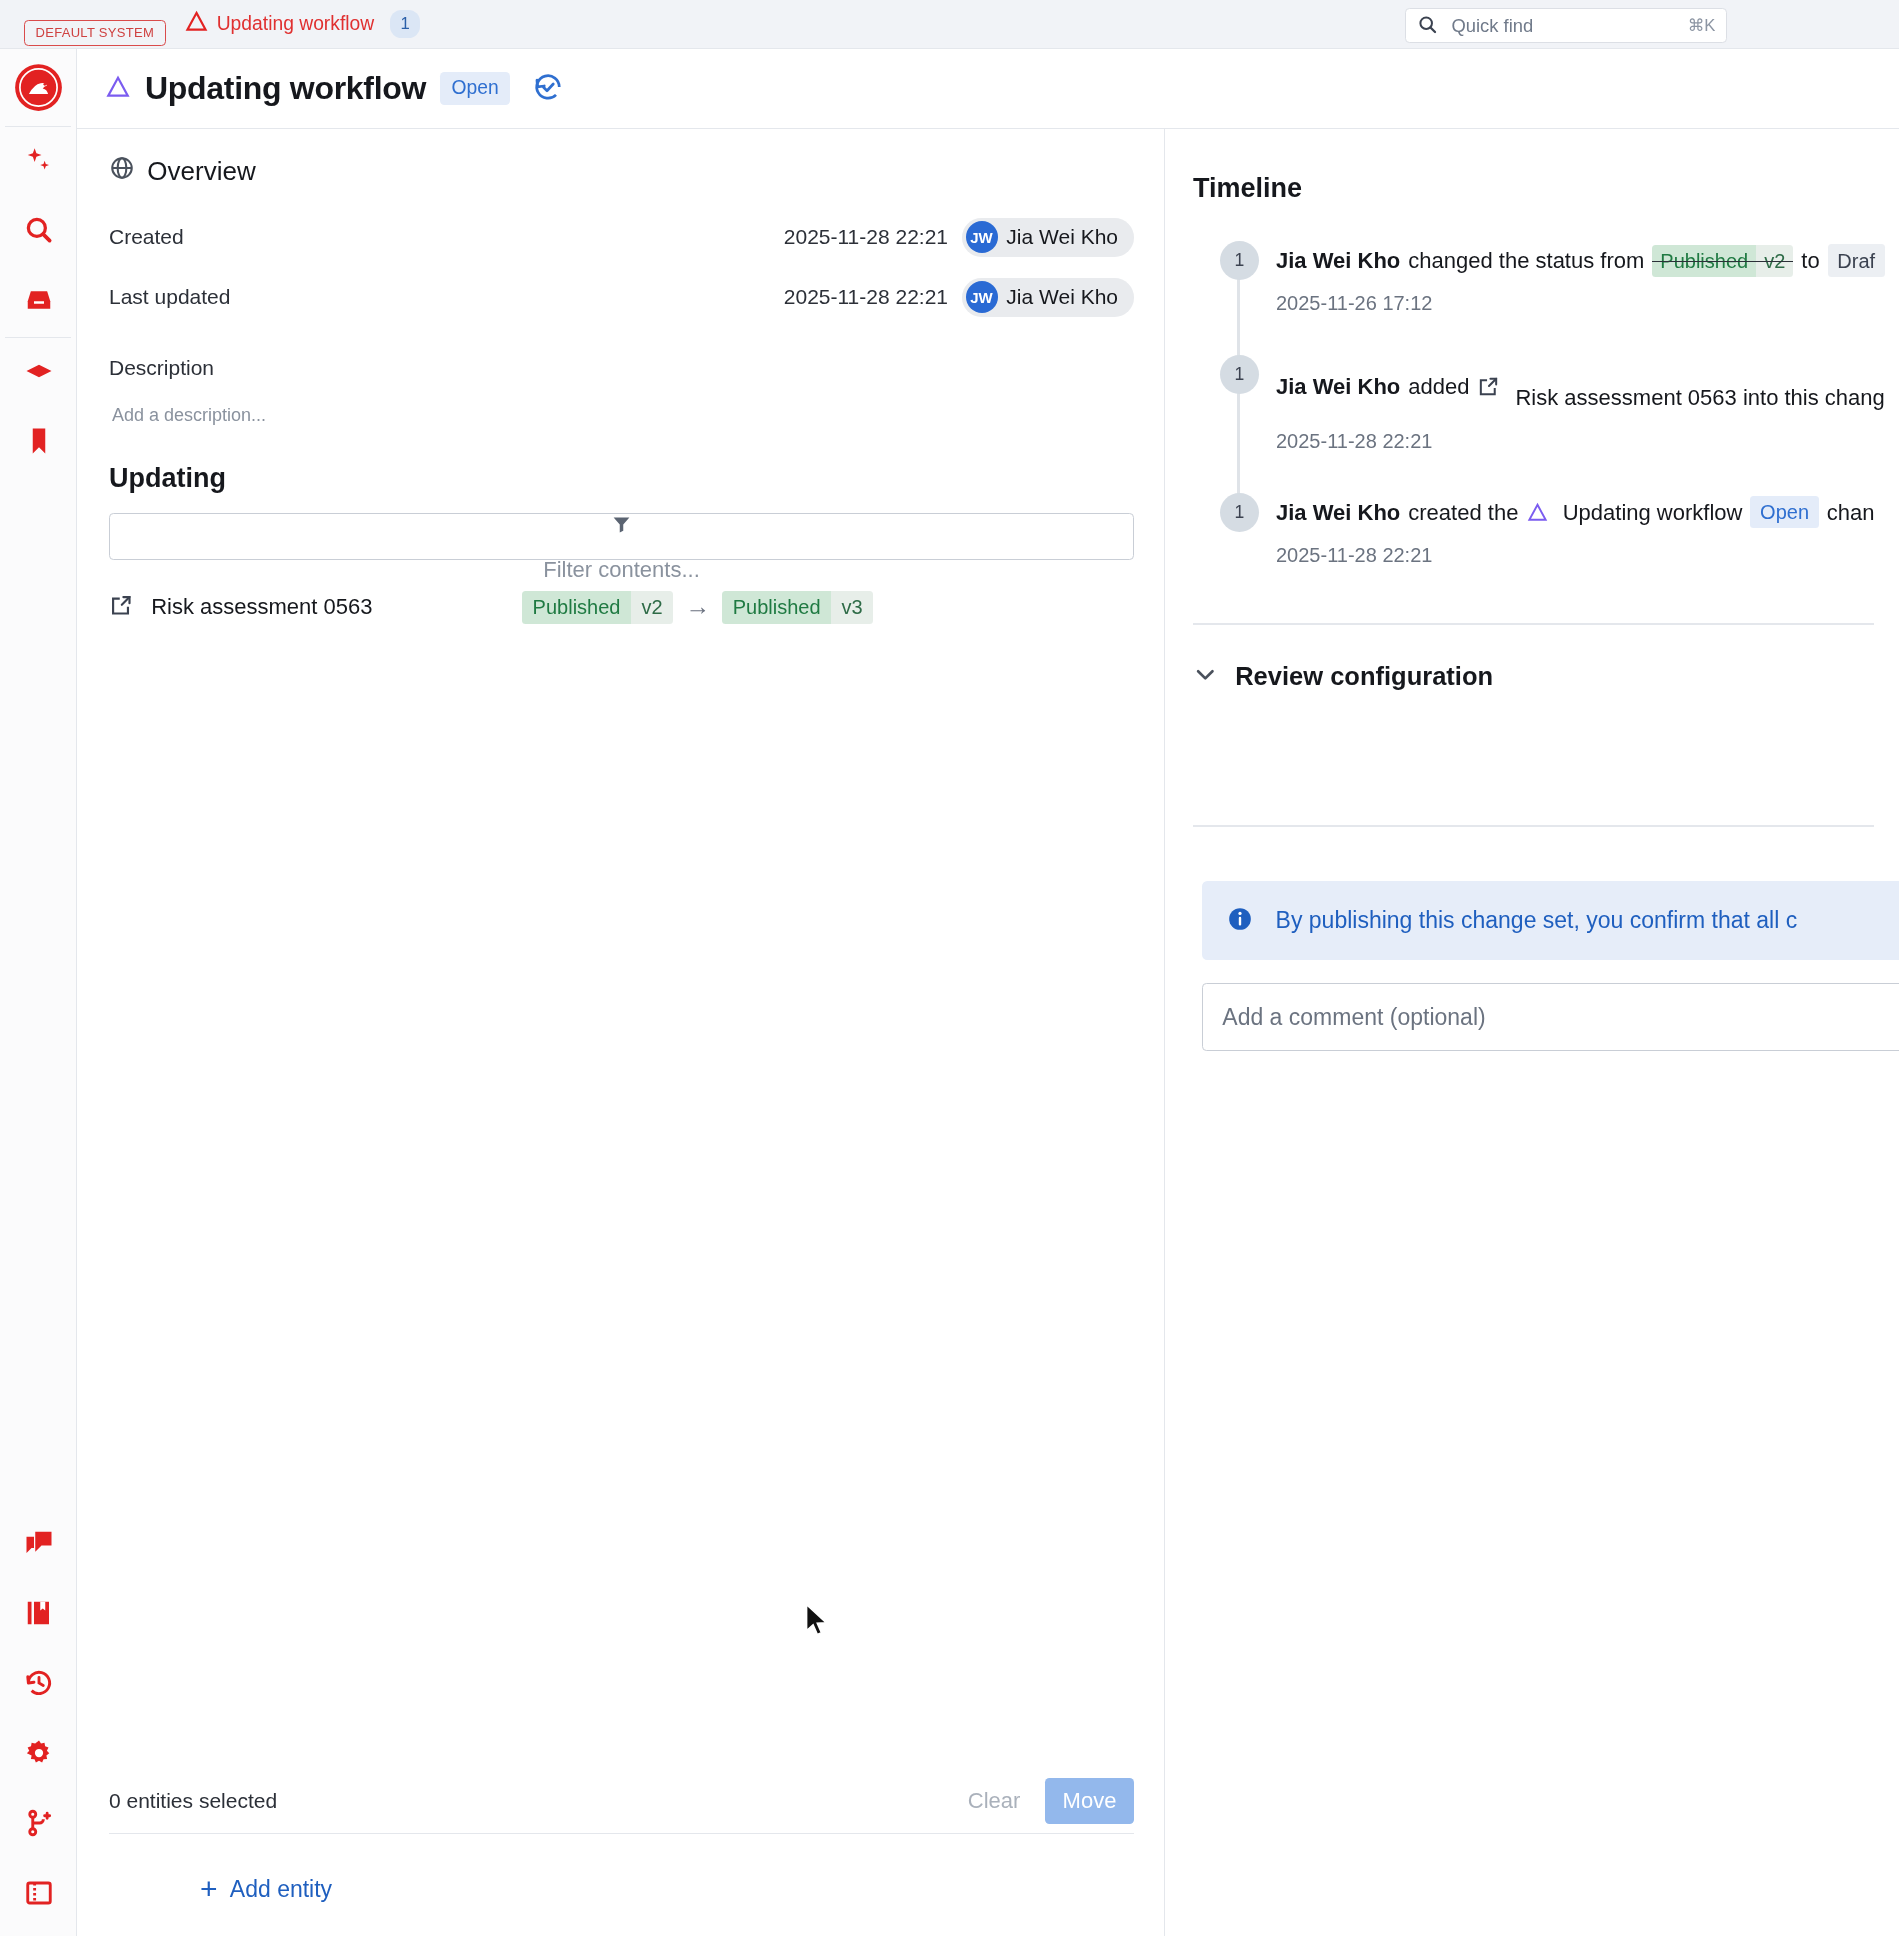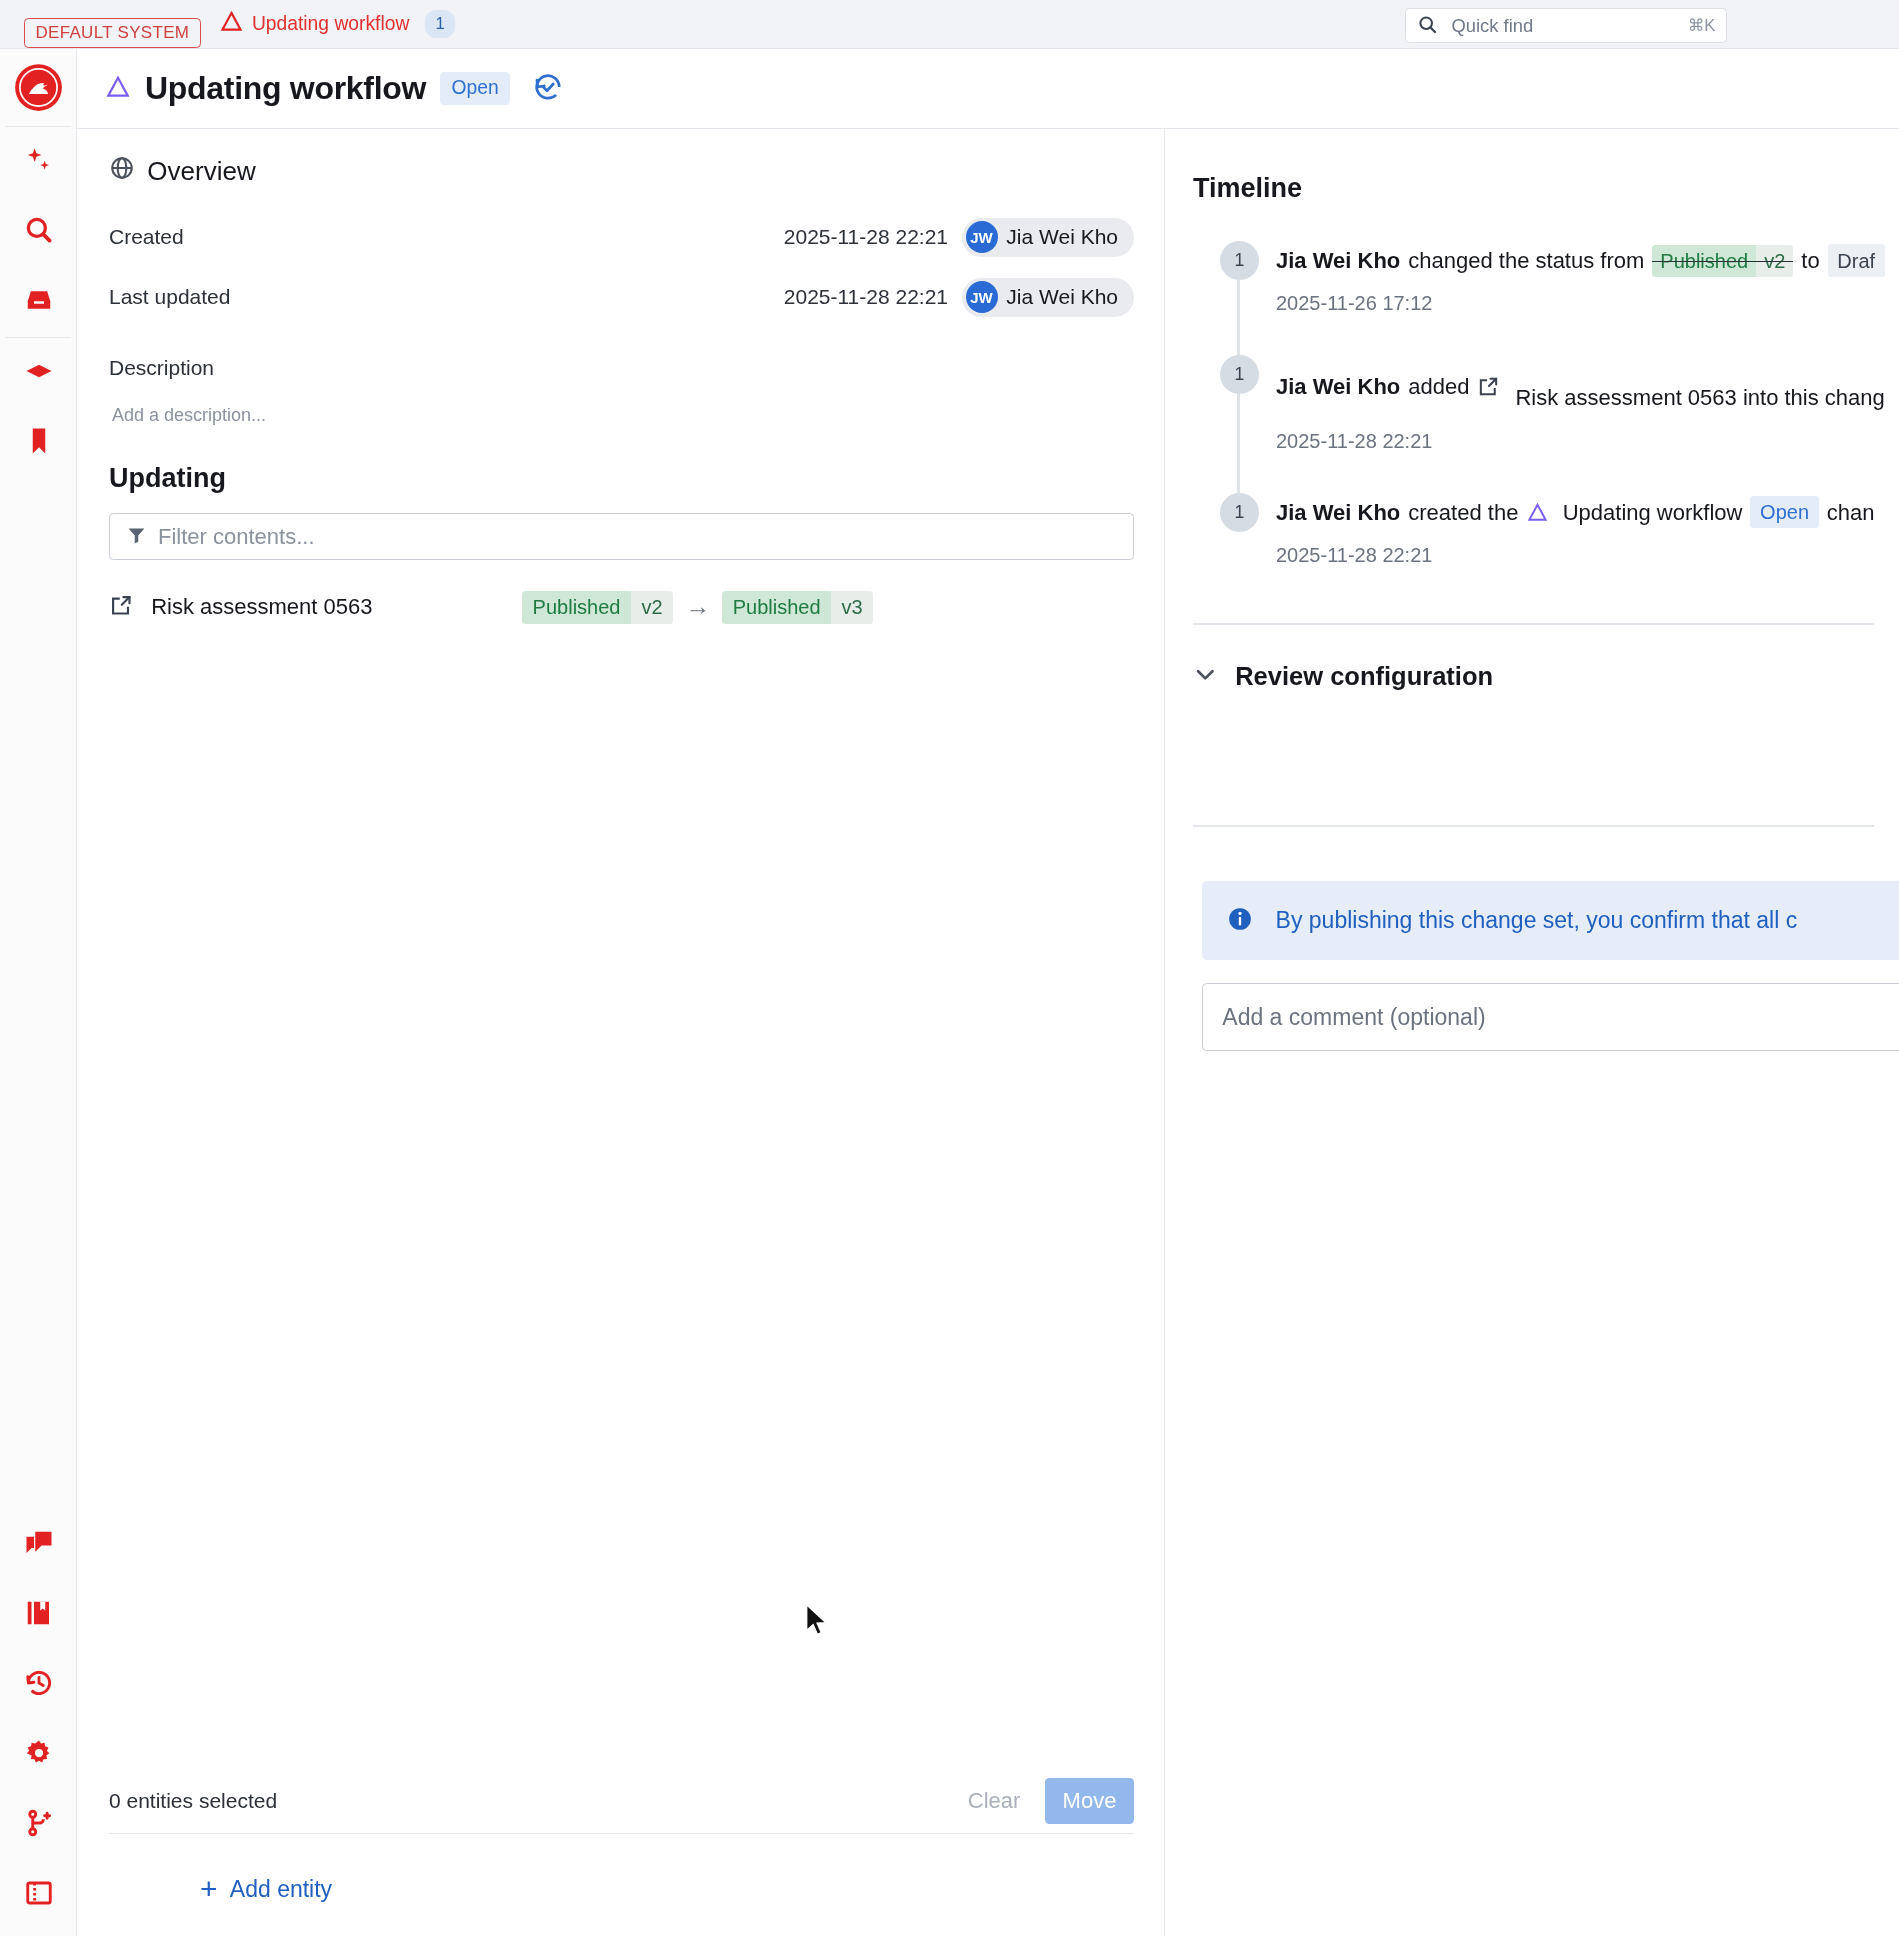--- a/index.html
+++ b/index.html
@@ -16,21 +16,21 @@
     position: absolute; top: 0; left: 0; width: 1900px; height: 49px;
     background: #f1f3f7;
     display: flex; align-items: center;
     border-bottom: 0.9px solid #e4e7ec;
   }
   .sys-chip {
     margin-left: 24px;
     border: 0.9px solid #d94b4b;
     border-radius: 4.4px;
     color: #cf4141;
-    font-size: 17px;
+    font-size: 13px;
     letter-spacing: 0.3px;
     padding: 5.3px 10.5px 6.1px;
     background: transparent;
     line-height: 1;
     margin-top: 18px;
   }
   .tab-item {
     display: flex; align-items: center; gap: 8.8px;
     margin-left: 19.3px;
     color: #e03030;
@@ -105,21 +105,21 @@
   }
   .user-name { font-size: 21px; color: #16181d; }
 
   .field-label { font-size: 21px; color: #2c3038; margin: 29px 0 0 32px; }
   .desc-placeholder { font-size: 18px; color: #8a929e; margin: 24.6px 0 0 35px; }
   .contents-title { font-size: 27px; font-weight: 700; color: #16181d; margin: 37px 0 0 32px; }
 
   .filter-box {
     margin: 19.3px 0 0 32px; width: 1025px; height: 47px;
     border: 0.9px solid #c9ced6; border-radius: 4.4px;
-    display: flex; align-items: center; gap: 11px; padding: 0 16px;
+    display: flex; align-items: center; gap: 19px; padding: 0 16px; flex-direction: column;
   }
   .filter-box .fp { font-size: 22px; color: #8a929e; }
 
   .content-row {
     display: flex; align-items: center;
     margin: 26px 0 0 32px; width: 1025px; height: 42px; gap: 17.6px;
   }
   .content-name { font-size: 22px; color: #16181d; }
   .vpair { display: flex; align-items: center; margin-left: 132px; gap: 12.3px; }
   .vbadge { display: flex; height: 33px; border-radius: 3.5px; overflow: hidden; }

